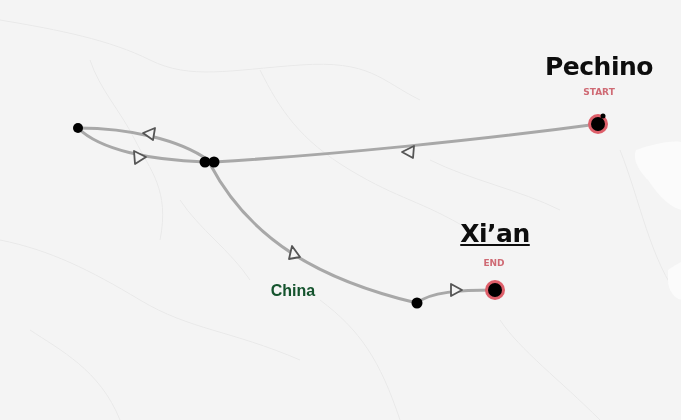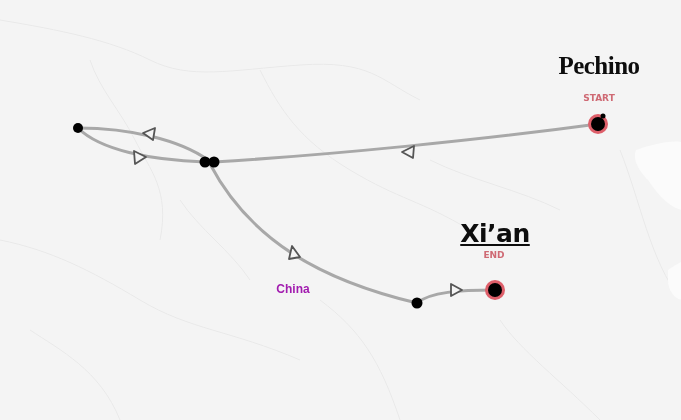--- a/index.html
+++ b/index.html
@@ -1,20 +1,20 @@
 <!DOCTYPE html>
 <html><head>
 <meta charset="utf-8">
 <style>
   html, body { margin: 0; padding: 0; }
   body { width: 681px; height: 420px; overflow: hidden; background: #f4f4f4; position: relative; font-family: "DejaVu Sans", sans-serif; }
   #map { position: absolute; left: 0; top: 0; width: 681px; height: 420px; }
   .label-city { position: absolute; font-family: "DejaVu Sans", sans-serif; font-weight: bold; color: #0d0d0d; font-size: 25px; letter-spacing: -0.5px; white-space: nowrap; transform: translateX(-50%); }
   .label-tag { position: absolute; font-family: "DejaVu Sans", sans-serif; font-weight: bold; color: #cf6a74; font-size: 9px; white-space: nowrap; transform: translateX(-50%); }
-  .label-country { position: absolute; font-family: "Liberation Sans", sans-serif; font-weight: bold; color: #a21caf; font-size: 12px; white-space: nowrap; transform: translateX(-50%); }
+  .label-country { position: absolute; font-family: "Liberation Sans", sans-serif; font-weight: bold; color: #14532d; font-size: 16px; white-space: nowrap; transform: translateX(-50%); }
 </style>
 </head>
 <body>
 
 <svg id="map" viewBox="0 0 681 420" xmlns="http://www.w3.org/2000/svg">
 
   <g stroke="#e8e8e8" stroke-width="1" fill="none" opacity="0.9">
     <path d="M0 20 C60 30 110 40 150 60 S230 70 300 65 S380 80 420 100"></path>
     <path d="M90 60 C100 90 120 110 135 140 S170 190 160 240"></path>
     <path d="M260 70 C280 110 300 140 350 170 S420 200 470 230"></path>
@@ -56,19 +56,19 @@
     <circle cx="598" cy="124" r="10" fill="#de5f6a"></circle>
     <circle cx="598" cy="124" r="7" fill="#000000"></circle>
     <circle cx="603" cy="116" r="2.5" fill="#000000"></circle>
   </g>
   <g>
     <circle cx="495" cy="290" r="10" fill="#de5f6a"></circle>
     <circle cx="495" cy="290" r="7" fill="#000000"></circle>
   </g>
 </svg>
 
-<div class="label-city" style="left:599px; top:52px;font-family:Liberation Serif, serif;">Pechino</div>
-<div class="label-tag" style="left:599px; top:87px;margin-top:6px;">START</div>
+<div class="label-city" style="left:599px; top:52px;">Pechino</div>
+<div class="label-tag" style="left:599px; top:87px;">START</div>
 
 <div class="label-city" style="left:495px; top:219px;text-decoration:underline;">Xi’an</div>
-<div class="label-tag" style="left:494px; top:250px;">END</div>
+<div class="label-tag" style="left:494px; top:258px;">END</div>
 
 <div class="label-country" style="left:293px; top:282px;">China</div>
 
 </body></html>

